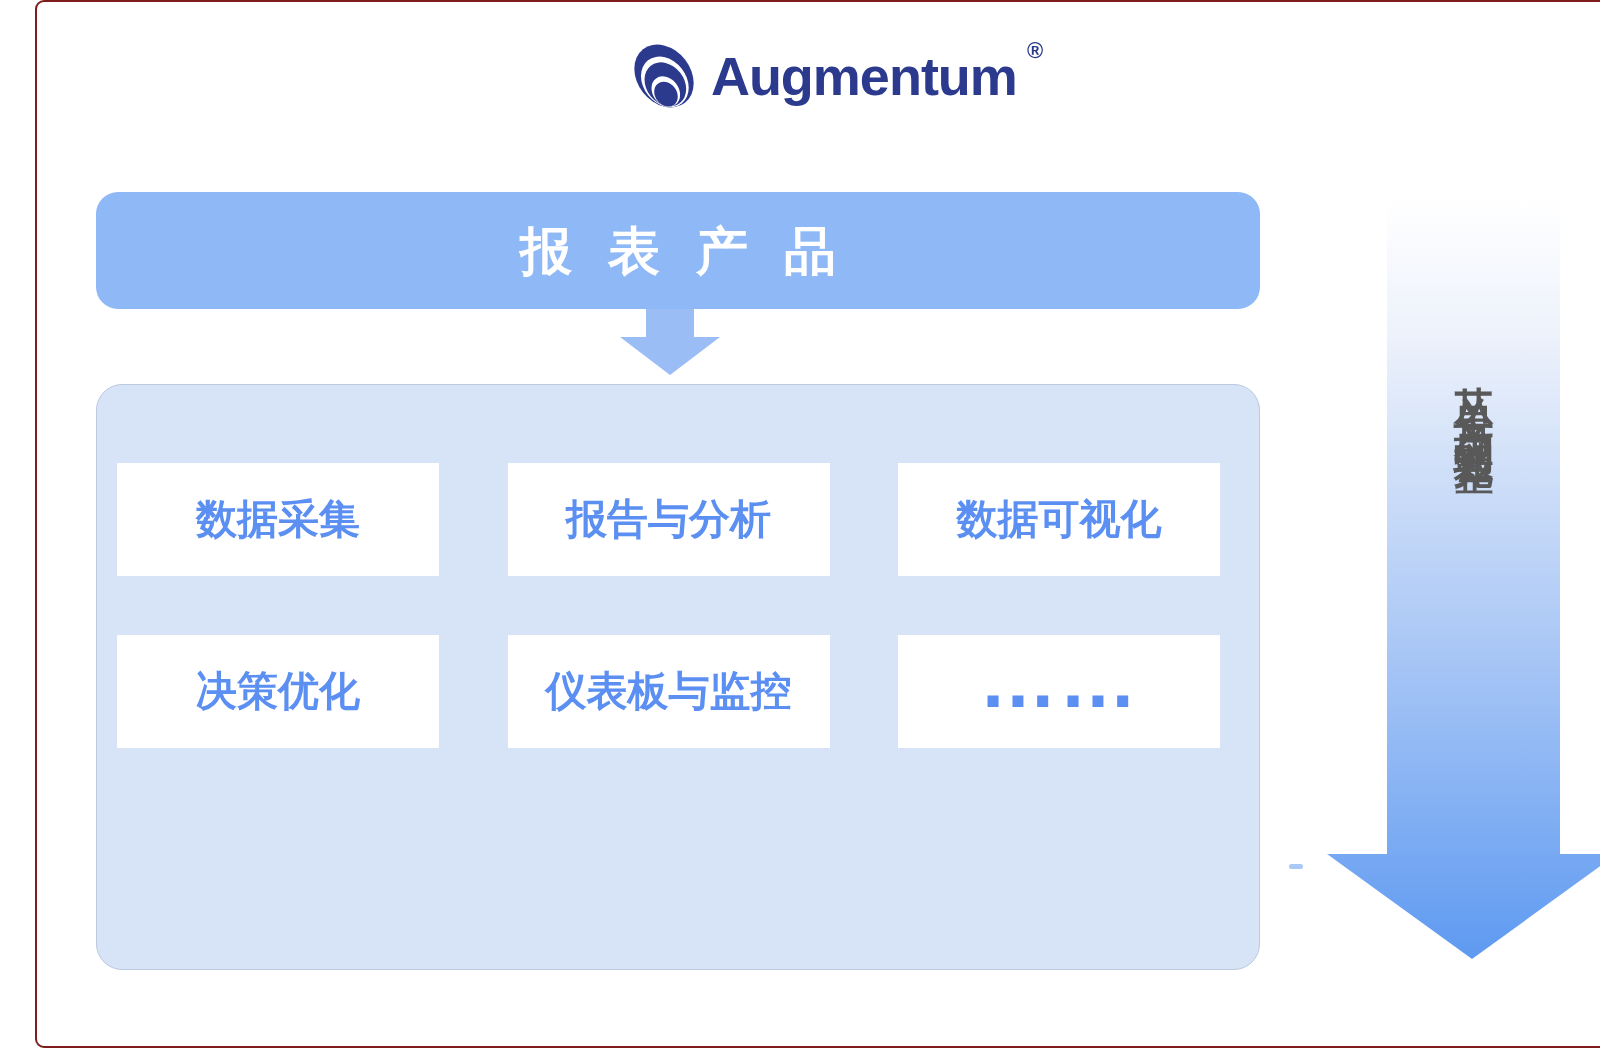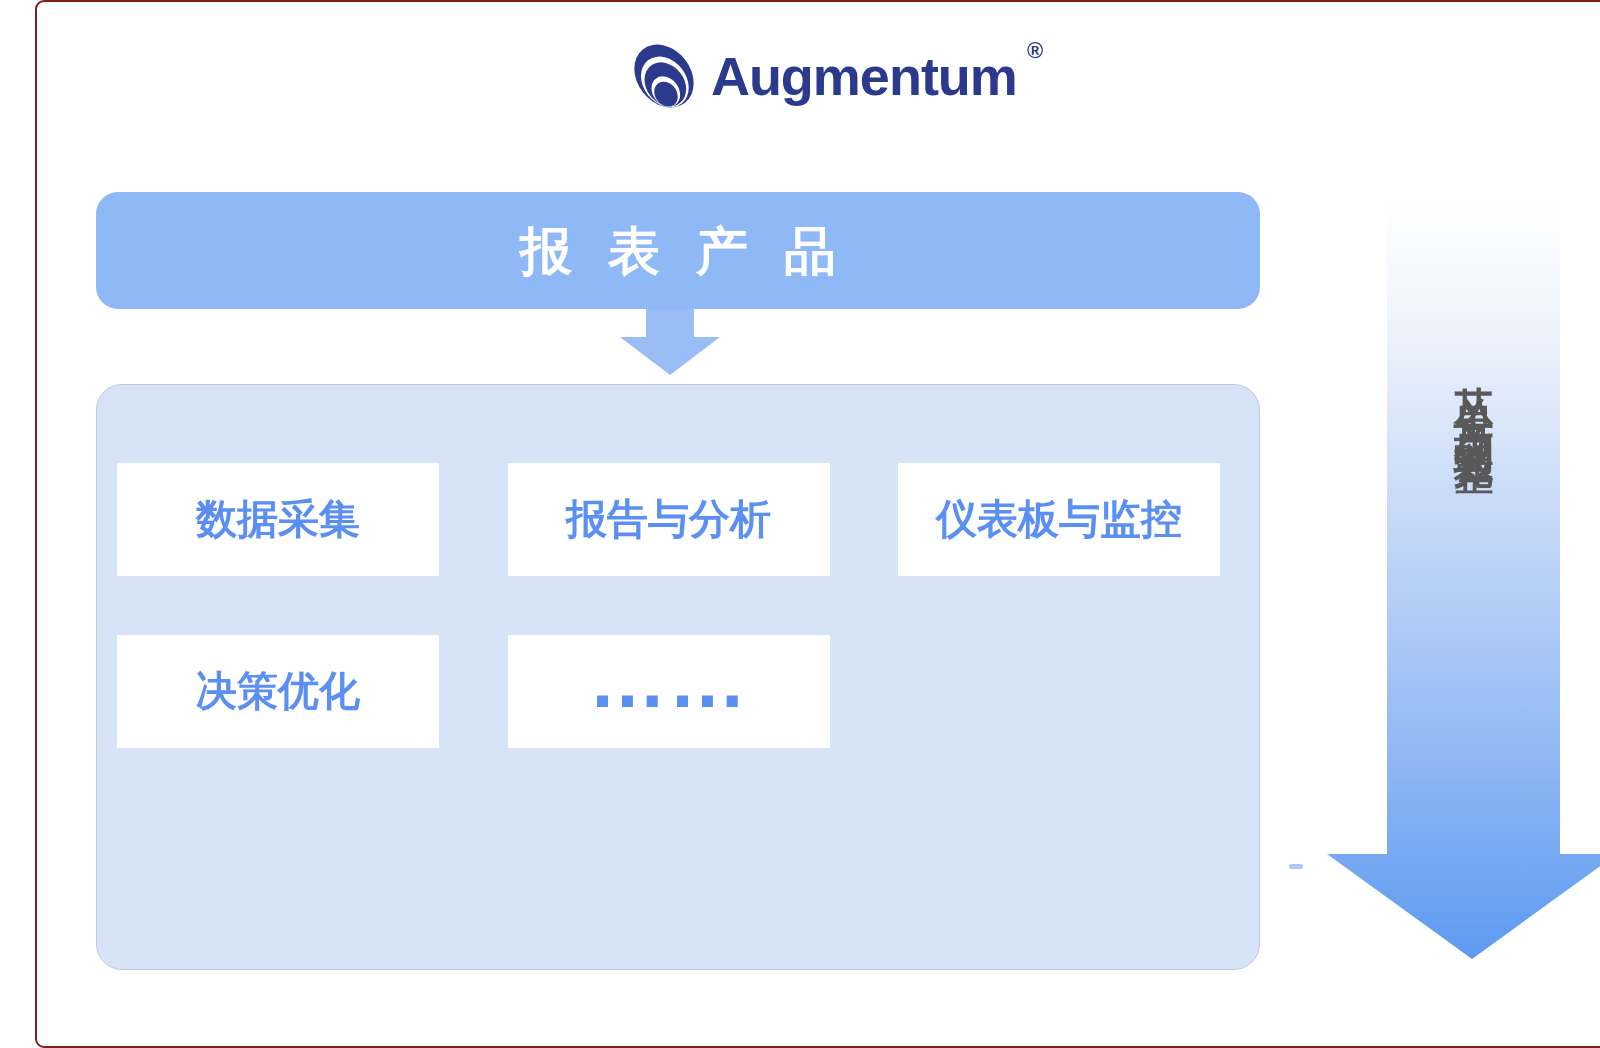--- a/index.html
+++ b/index.html
@@ -85,24 +85,27 @@
   </svg>
 
   <section class="products">
     <div class="cell">
       <span>数据采集</span>
     </div>
     <div class="cell">
       <span>报告与分析</span>
     </div>
     <div class="cell">
-      <span>仪表板与监控</span>
+      <span>数据可视化</span>
     </div>
     <div class="cell">
       <span>决策优化</span>
+    </div>
+    <div class="cell">
+      <span>仪表板与监控</span>
     </div>
     <div class="cell">
       <span class="dots">……</span>
     </div>
   </section>
 
   <svg class="big-arrow" width="290" height="762" viewBox="0 0 290 762" aria-hidden="true">
     <defs>
       <linearGradient id="arrowGrad" x1="0" y1="0" x2="0" y2="1">
         <stop offset="0" stop-color="#ffffff"></stop>

